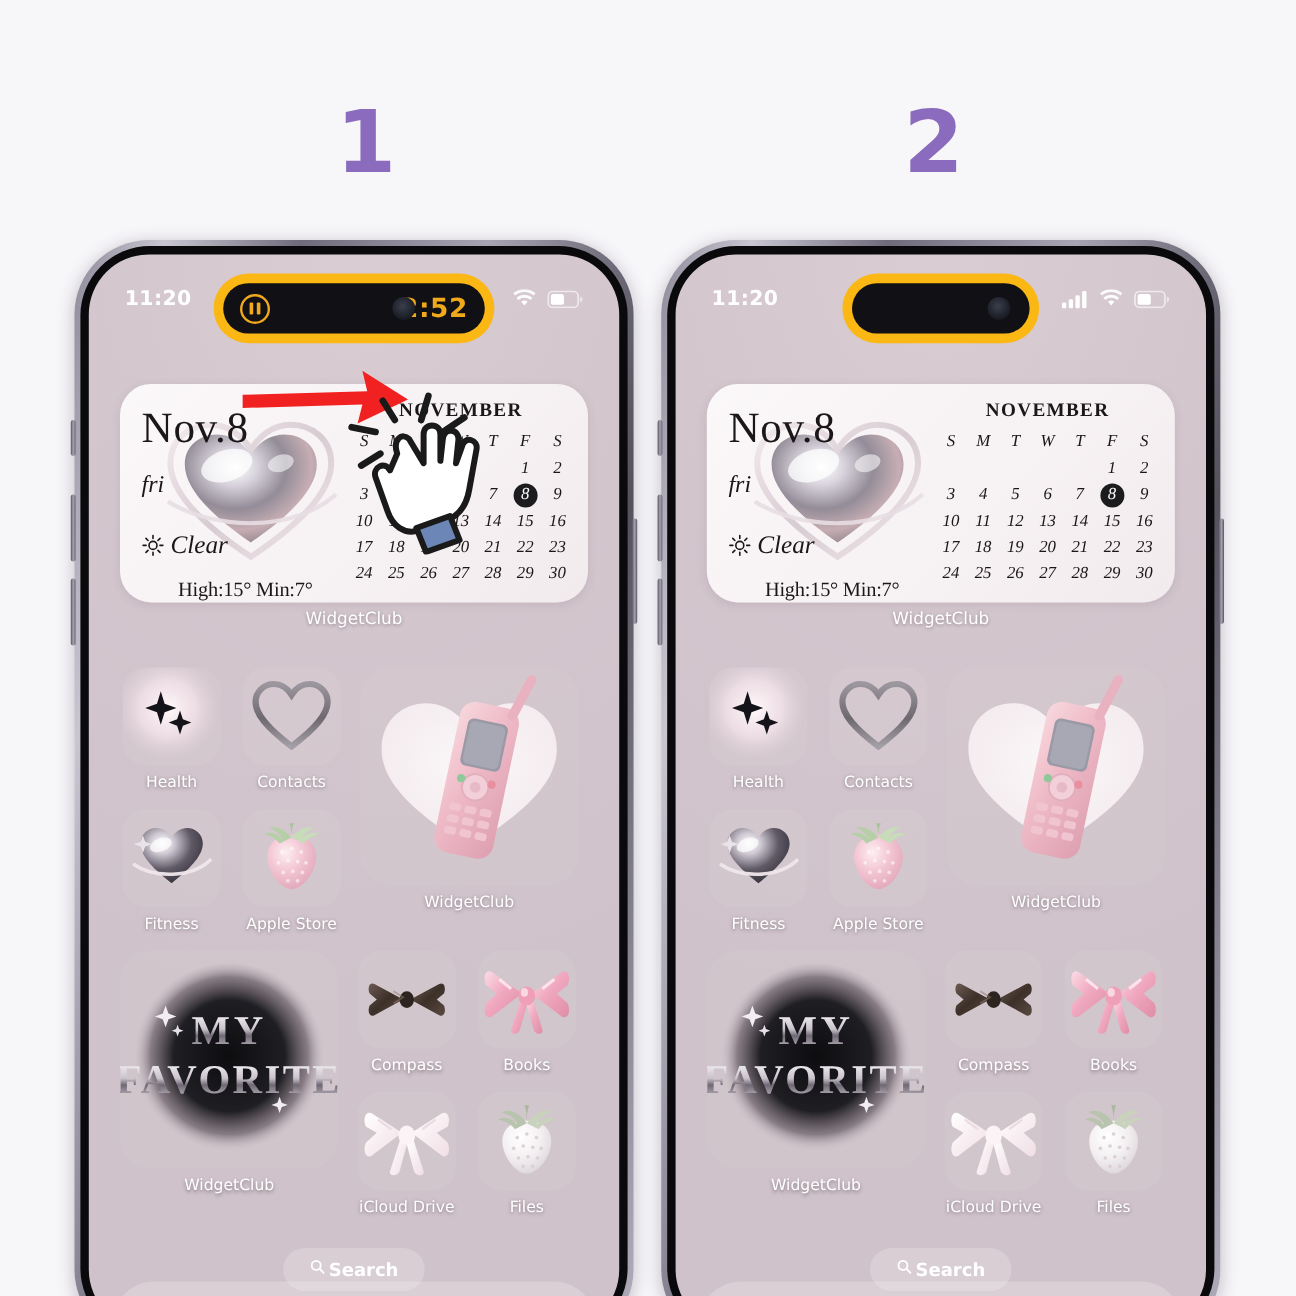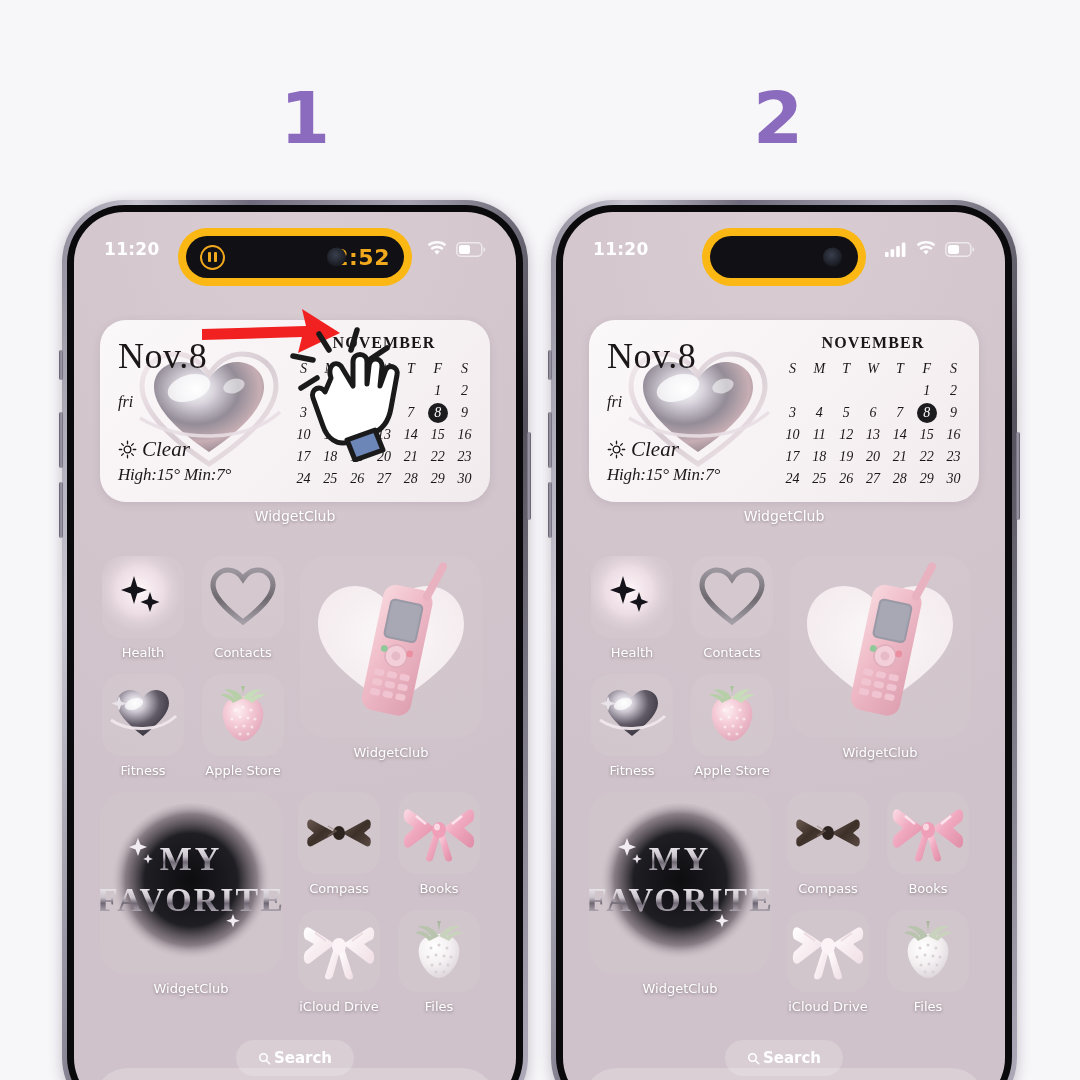--- a/index.html
+++ b/index.html
@@ -119,24 +119,24 @@
   .cal-left { position: absolute; left: 0; top: 0; width: 195px; height: 100%; }
   .heart-art {
     position: absolute; left: 34px; top: 26px; width: 150px; height: 132px;
     opacity: .95;
   }
   .cal-left-text {
     position: absolute; left: 18px; top: 18px; right: 4px;
     font-family: "Liberation Serif", serif; color: #1b1719;
   }
   .nov8 { font-size: 36px; letter-spacing: .5px; line-height: 1; }
-  .fri  { font-size: 16px; font-style: italic; margin-top: 19px; }
+  .fri  { font-size: 20px; font-style: italic; margin-top: 19px; }
   .clearrow { display: flex; align-items: center; gap: 5px; margin-top: 26px; }
   .clearrow .lbl { font-size: 21px; font-style: italic; }
-  .hilo { font-size: 17px; font-style: italic; margin-top: 3px; letter-spacing: -.2px; }
+  .hilo { font-size: 17px; margin-top: 15px; letter-spacing: -.2px; text-align: center; }
   .sun-ico { width: 19px; height: 19px; flex: none; }
 
   .cal-right {
     position: absolute; right: 12px; top: 14px; width: 188px;
     font-family: "Liberation Serif", serif; color: #1b1719;
   }
   .cal-month {
     text-align: center; font-size: 16px; font-weight: 700;
     letter-spacing: 1.1px; margin-bottom: 7px;
   }
@@ -189,21 +189,21 @@
   .widget-med .tile {
     width: 182px; height: 182px; border-radius: 26px;
     position: relative; overflow: hidden;
     background: rgba(255,255,255,.05);
   }
 
   
   .search {
     position: absolute; left: 50%; transform: translateX(-50%);
     bottom: 32px;
-    display: flex; align-items: center; gap: 3px;
+    display: flex; align-items: flex-start; gap: 3px;
     padding: 9px 22px; border-radius: 22px;
     background: rgba(255,255,255,.20);
   }
   .search span {
     font-size: 15px; font-weight: 700; color: #fff;
     font-family: "DejaVu Sans", sans-serif;
   }
   .dock {
     position: absolute; left: 20px; right: 20px; bottom: -70px;
     height: 110px; border-radius: 34px;

